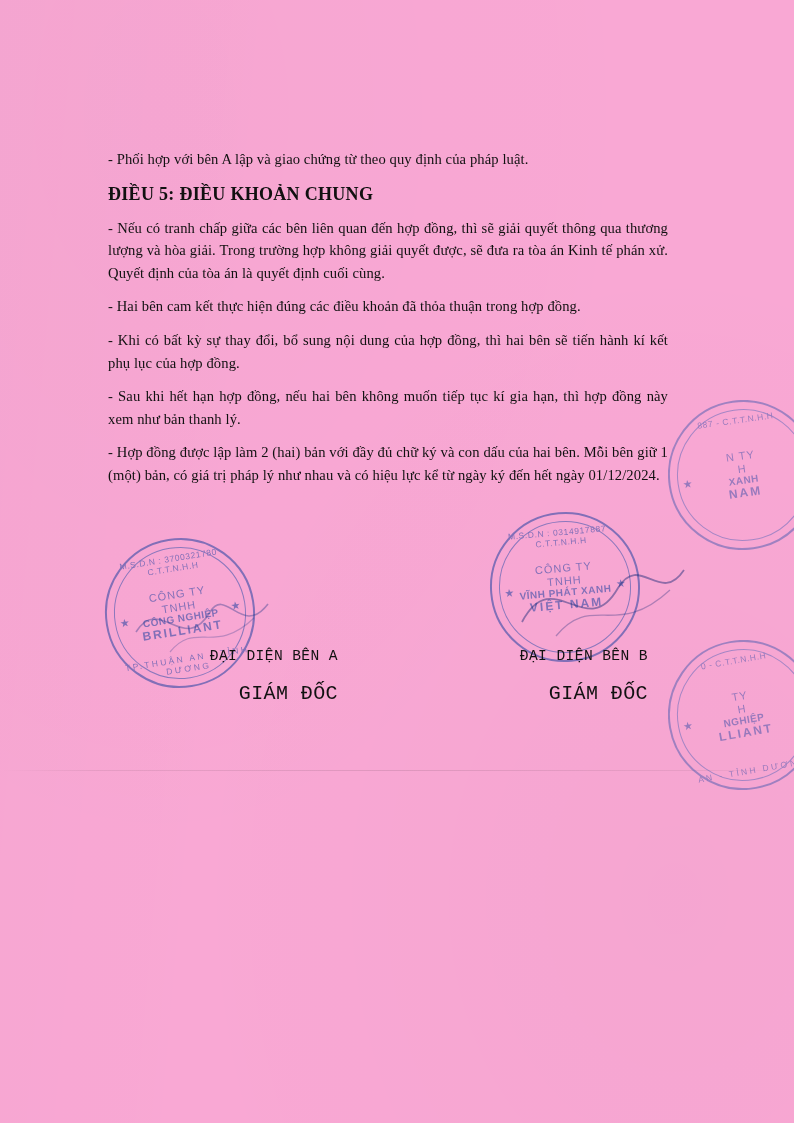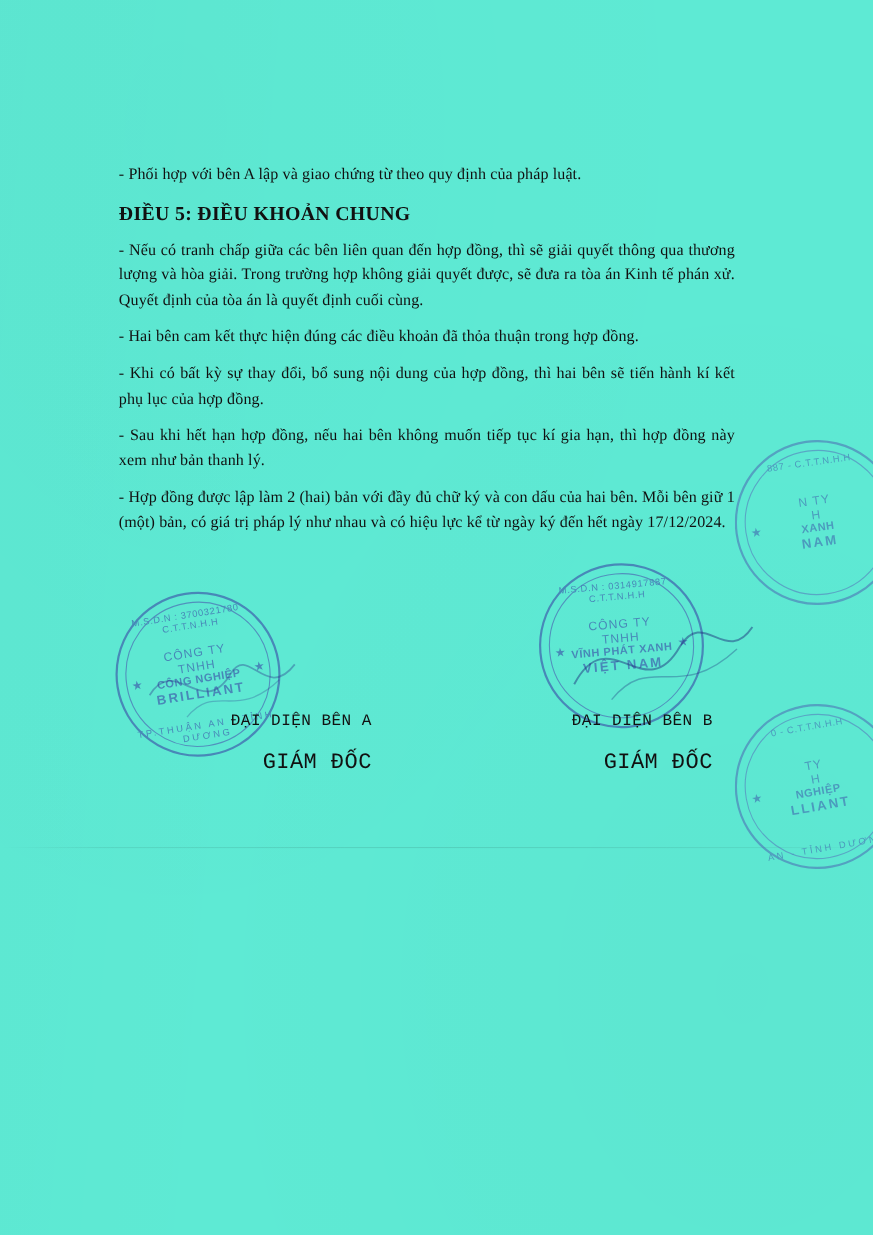--- a/index.html
+++ b/index.html
@@ -13,21 +13,21 @@
     position: relative;
     overflow: hidden;
     font-family: "Liberation Serif", serif;
     color: #111;
   }
 
   
   .page {
     position: absolute;
     inset: 0;
-    background: #5eead4;
+    background: #f9a8d4;
   }
   .scan-noise {
     position: absolute;
     inset: 0;
     background:
       radial-gradient(ellipse at 20% 10%, rgba(0,0,0,0.012), rgba(0,0,0,0) 60%),
       radial-gradient(ellipse at 85% 80%, rgba(0,0,0,0.015), rgba(0,0,0,0) 55%),
       linear-gradient(95deg, rgba(0,0,0,0.01) 0%, rgba(0,0,0,0) 35%);
     pointer-events: none;
   }
@@ -189,21 +189,21 @@
 
   <div class="content">
     <p class="para">- Phối hợp với bên A lập và giao chứng từ theo quy định của pháp luật.</p>
 
     <h2 class="heading">ĐIỀU 5: ĐIỀU KHOẢN CHUNG</h2>
 
     <p class="para">- Nếu có tranh chấp giữa các bên liên quan đến hợp đồng, thì sẽ giải quyết thông qua thương lượng và hòa giải. Trong trường hợp không giải quyết được, sẽ đưa ra tòa án Kinh tế phán xử. Quyết định của tòa án là quyết định cuối cùng.</p>
     <p class="para">- Hai bên cam kết thực hiện đúng các điều khoản đã thỏa thuận trong hợp đồng.</p>
     <p class="para">- Khi có bất kỳ sự thay đổi, bổ sung nội dung của hợp đồng, thì hai bên sẽ tiến hành kí kết phụ lục của hợp đồng.</p>
     <p class="para">- Sau khi hết hạn hợp đồng, nếu hai bên không muốn tiếp tục kí gia hạn, thì hợp đồng này xem như bản thanh lý.</p>
-    <p class="para">- Hợp đồng được lập làm 2 (hai) bản với đầy đủ chữ ký và con dấu của hai bên. Mỗi bên giữ 1 (một) bản, có giá trị pháp lý như nhau và có hiệu lực kể từ ngày ký đến hết ngày 17/12/2024.</p>
+    <p class="para">- Hợp đồng được lập làm 2 (hai) bản với đầy đủ chữ ký và con dấu của hai bên. Mỗi bên giữ 1 (một) bản, có giá trị pháp lý như nhau và có hiệu lực kể từ ngày ký đến hết ngày 01/12/2024.</p>
   </div>
 
   <div class="stamp stamp-round" style="left: 105px; top: 538px; transform: rotate(-9deg);">
     <div class="ring-outer"></div>
     <div class="ring-inner"></div>
     <div class="stamp-arc-top">M.S.D.N : 3700321780 - C.T.T.N.H.H</div>
     <div class="star" style="left: 14px; top: 70px;">★</div>
     <div class="star" style="right: 14px; top: 70px;">★</div>
     <div class="stamp-center">
       <div class="l1">CÔNG TY</div>

